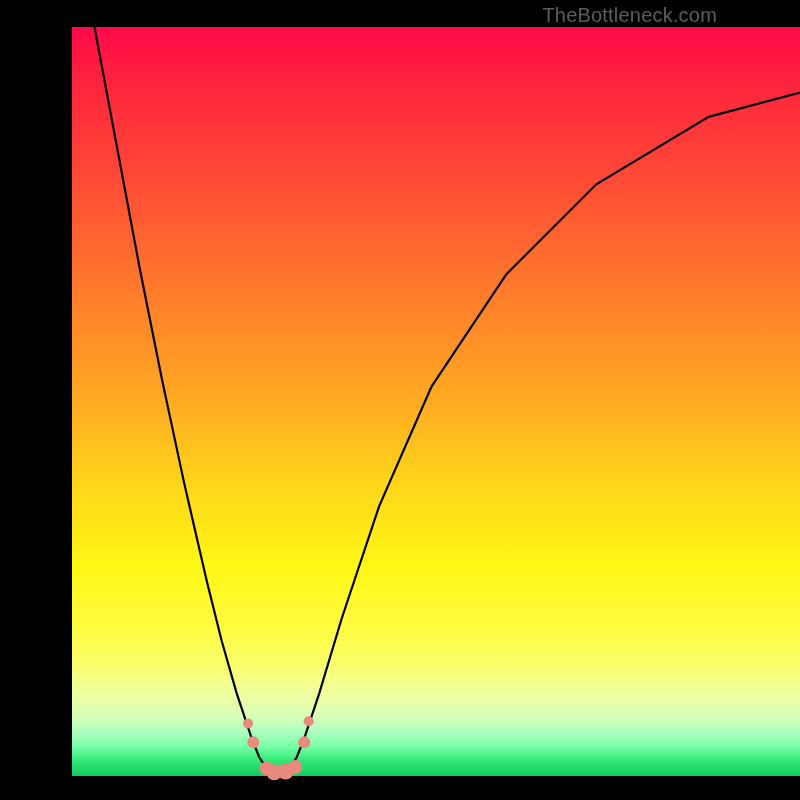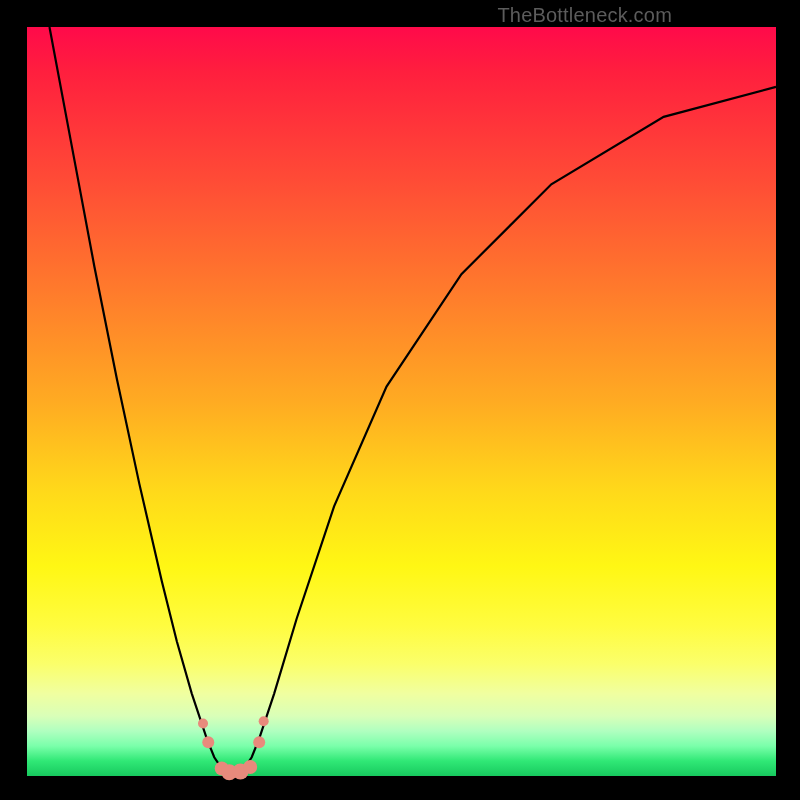--- a/index.html
+++ b/index.html
@@ -9,20 +9,21 @@
     height: 800px;
     background: #000;
     overflow: hidden;
     font-family: Arial, Helvetica, sans-serif;
   }
   .frame {
     position: relative;
     width: 684px;
     height: 800px;
     background: #000;
+    margin-left: 45px;
   }
   .plot-area {
     position: absolute;
     left: 27px;
     top: 27px;
     width: 749px;
     height: 749px;
     
     background: linear-gradient(
       to bottom,

